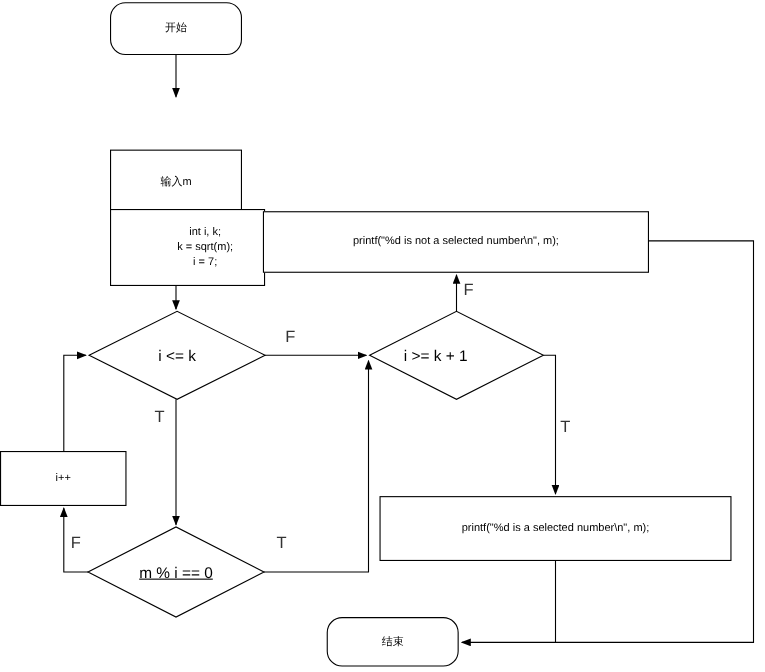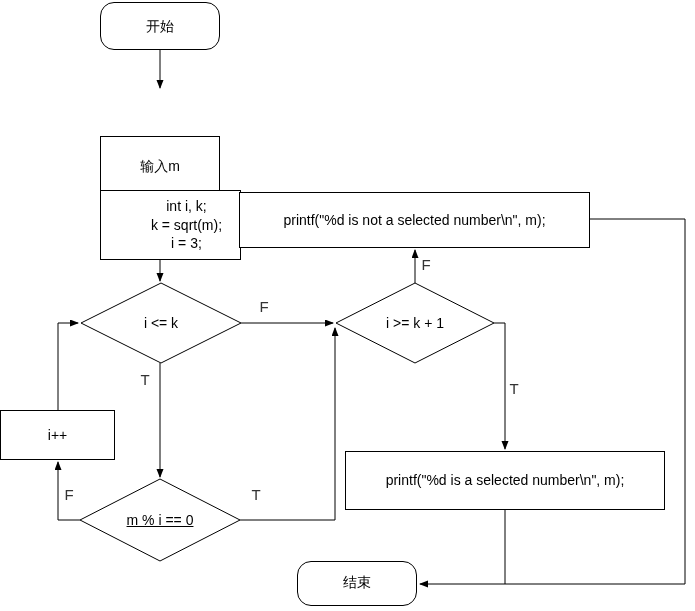--- a/index.html
+++ b/index.html
@@ -23,41 +23,41 @@
   }
   .node {
     position: absolute;
     box-sizing: border-box;
     border: 1px solid #000000;
     background: #ffffff;
     display: flex;
     align-items: center;
     justify-content: center;
     text-align: center;
-    font-size: 14px;
+    font-size: 10px;
     line-height: 1.35;
     color: #000000;
   }
   .rounded { border-radius: 14px; }
   .node-start { left: 100px; top: 2px;  width: 120px; height: 48px; }
   .node-input { left: 100px; top: 90px; width: 120px; height: 60px; margin-top: 46px; }
   .node-init  { left: 100px; top: 190px; width: 141px; height: 70px; padding-left: 32px; }
   .node-notsel{ left: 239px; top: 192px; width: 351px; height: 56px; }
   .node-ipp   { left: 0px;   top: 410px; width: 115px; height: 50px; }
   .node-sel   { left: 345px; top: 451px; width: 320px; height: 59px; }
   .node-end   { left: 297px; top: 561px; width: 120px; height: 45px; font-family: Liberation Serif, serif; }
   .diamond-label {
     position: absolute;
     transform: translate(-50%, -50%);
     white-space: nowrap;
     font-size: 14px;
     color: #000000;
   }
   .dl-1 { left: 161px; top: 323px; }
-  .dl-2 { left: 415px; top: 323px; }
+  .dl-2 { left: 396px; top: 323px; }
   .dl-3 { left: 160px; top: 520px; text-decoration: underline; }
   .edge-label {
     position: absolute;
     transform: translate(-50%, -50%);
     font-size: 15px;
     color: #333333;
     white-space: nowrap;
   }
   .el-f-loop  { left: 264px; top: 306px; }
   .el-t-loop  { left: 145px; top: 379px; }
@@ -103,21 +103,21 @@
   </div>
 
   <div class="node node-input">
     <span>输入m</span>
   </div>
 
   <div class="node node-init">
     <div>
       <div>int i, k;</div>
       <div>k = sqrt(m);</div>
-      <div>i = 3;</div>
+      <div>i = 7;</div>
     </div>
   </div>
 
   <div class="node node-notsel">
     <span>printf("%d is not a selected number\n", m);</span>
   </div>
 
   <div class="node node-ipp">
     <span>i++</span>
   </div>

